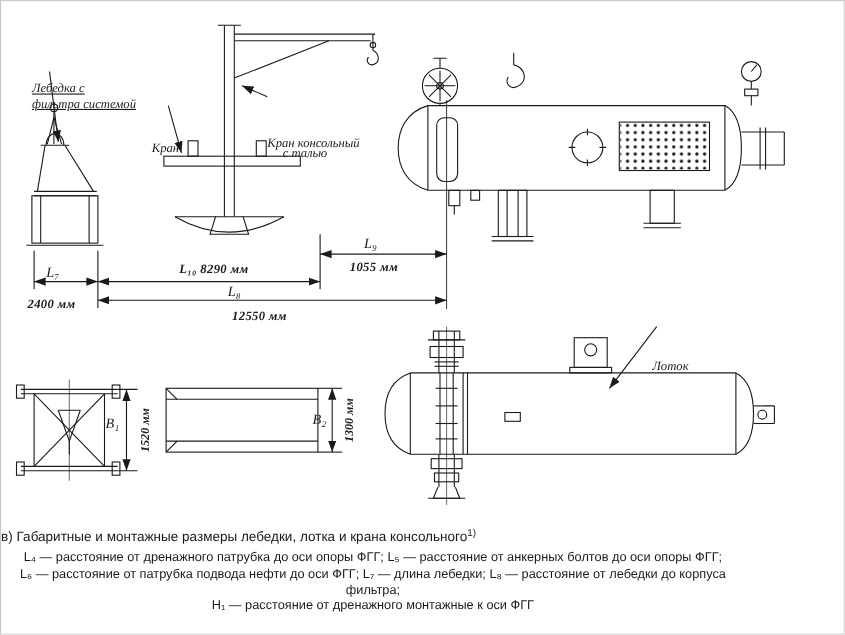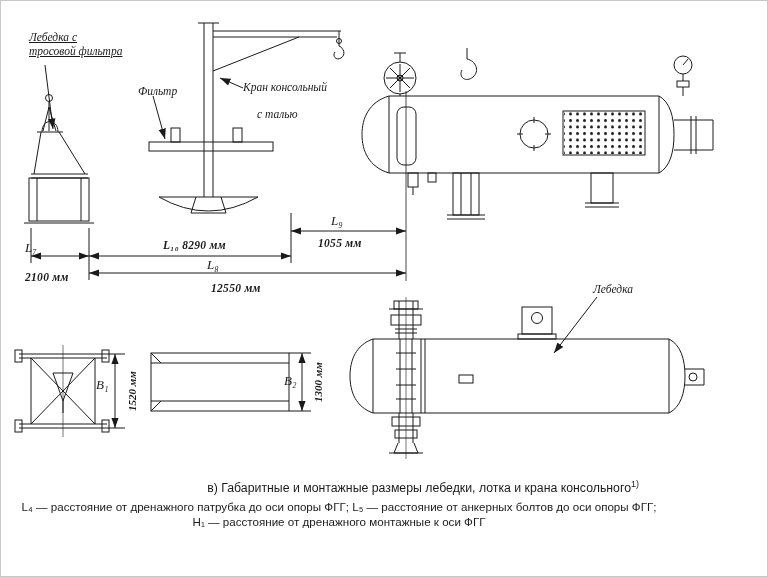--- a/index.html
+++ b/index.html
@@ -1,25 +1,25 @@
 <!DOCTYPE html>
 <html><head>
 <meta charset="utf-8">
 <style>
   html,body{margin:0;padding:0;background:#fff;}
   .stage{position:relative;width:768px;height:577px;background:#ffffff;overflow:hidden;
          box-sizing:border-box;border:1px solid #c8c8c8;color:#1a1a1a;}
   .stage svg{position:absolute;left:0;top:0;}
-  .dlab{position:absolute;font:italic 11.5px "Liberation Serif", serif;white-space:nowrap;}
+  .dlab{position:absolute;font:italic 11.5px "Liberation Serif", serif;white-space:nowrap;margin-top:44px;}
   .ul{text-decoration:underline;}
   .dname{position:absolute;font:italic 13px "Liberation Serif", serif;white-space:nowrap;text-align:right;}
   .dval{position:absolute;font:italic 700 11.5px "Liberation Serif", serif;white-space:nowrap;letter-spacing:.3px;text-align:center;}
   .vval{position:absolute;font:italic 700 11px "Liberation Serif", serif;white-space:nowrap;
         transform:translate(-50%,-50%) rotate(-90deg);}
-  .caption{position:absolute;top:478px;left:0;width:638px;text-align:right;
+  .caption{position:absolute;top:478px;left:0;width:638px;text-align:left;
            font:12.3px "Liberation Sans", sans-serif;}
   .caption sup{font-size:9px;}
   .legend{position:absolute;top:499px;left:0;width:676px;text-align:center;
           font:11.6px "Liberation Sans", sans-serif;line-height:14.8px;}
 </style>
 </head>
 <body>
 
 <div class="stage">
 
@@ -219,28 +219,28 @@
 
       <line x1="684" y1="368" x2="703" y2="368"></line>
       <line x1="684" y1="384" x2="703" y2="384"></line>
       <line x1="703" y1="368" x2="703" y2="384"></line>
       <circle cx="692" cy="376" r="4"></circle>
       <line x1="596" y1="296" x2="553" y2="352" marker-end="url(#ah)"></line>
     </g>
   </svg>
 
   <div class="dlab ul" style="left:28px;top:30px">Лебедка с</div>
-  <div class="dlab ul" style="left:28px;top:44px">тросовой фильтра</div>
-  <div class="dlab" style="left:137px;top:84px">Фильтр</div>
+  <div class="dlab ul" style="left:28px;top:44px">фильтра системой</div>
+  <div class="dlab" style="left:137px;top:84px">Кран</div>
   <div class="dlab" style="left:242px;top:80px">Кран консольный</div>
-  <div class="dlab" style="left:256px;top:107px">с талью</div>
-  <div class="dlab" style="left:592px;top:282px">Лебедка</div>
-
-  <div class="dname" style="left:24px;top:239px">L₇</div>
-  <div class="dval" style="left:24px;top:270px">2100 мм</div>
+  <div class="dlab" style="left:256px;top:89px">с талью</div>
+  <div class="dlab" style="left:592px;top:282px">Лоток</div>
+
+  <div class="dname" style="left:41px;top:239px">L₇</div>
+  <div class="dval" style="left:24px;top:270px">2400 мм</div>
 
   <div class="dval" style="left:162px;top:238px">
     <span>L₁₀</span>
     <span>8290 мм</span>
   </div>
 
   <div class="dname" style="left:206px;top:256px">L₈</div>
   <div class="dval" style="left:210px;top:281px">12550 мм</div>
 
   <div class="dname" style="left:330px;top:212px">L₉</div>
@@ -251,16 +251,17 @@
 
   <div class="dname" style="left:283px;top:372px">B₂</div>
   <div class="vval" style="left:317px;top:381px">1300 мм</div>
 
   <div class="caption">
     <span>в) Габаритные и монтажные размеры лебедки, лотка и крана консольного</span><sup>1)</sup>
   </div>
 
   <div class="legend">
     <div>L₄ — расстояние от дренажного патрубка до оси опоры ФГГ; L₅ — расстояние от анкерных болтов до оси опоры ФГГ;</div>
+    <div>L₆ — расстояние от патрубка подвода нефти до оси ФГГ; L₇ — длина лебедки; L₈ — расстояние от лебедки до корпуса фильтра;</div>
     <div>H₁ — расстояние от дренажного монтажные к оси ФГГ</div>
   </div>
 
 </div>
 
 </body></html>

